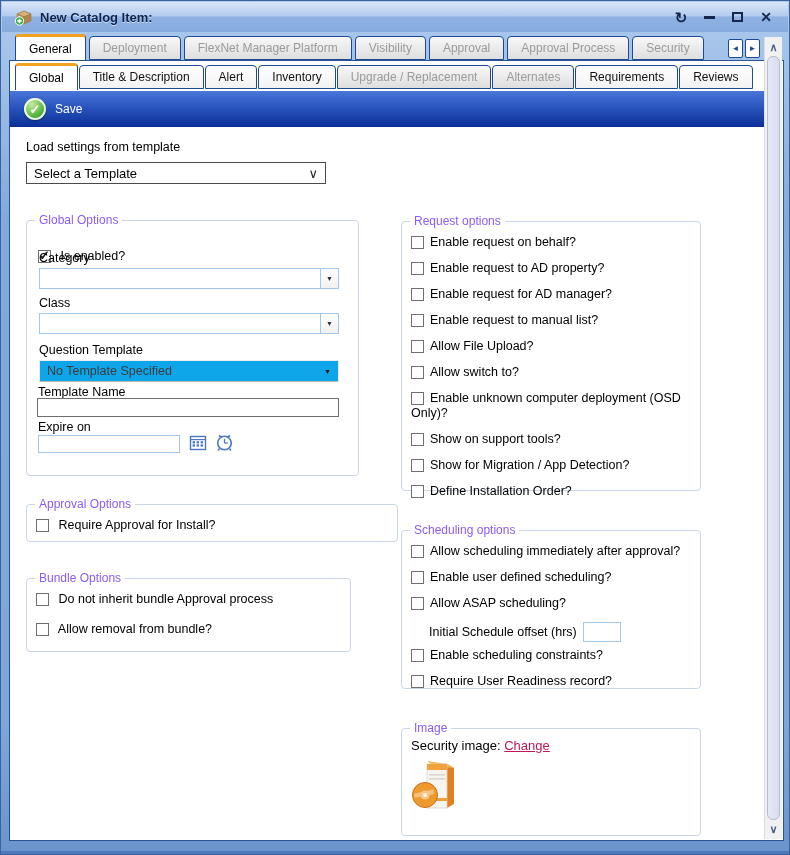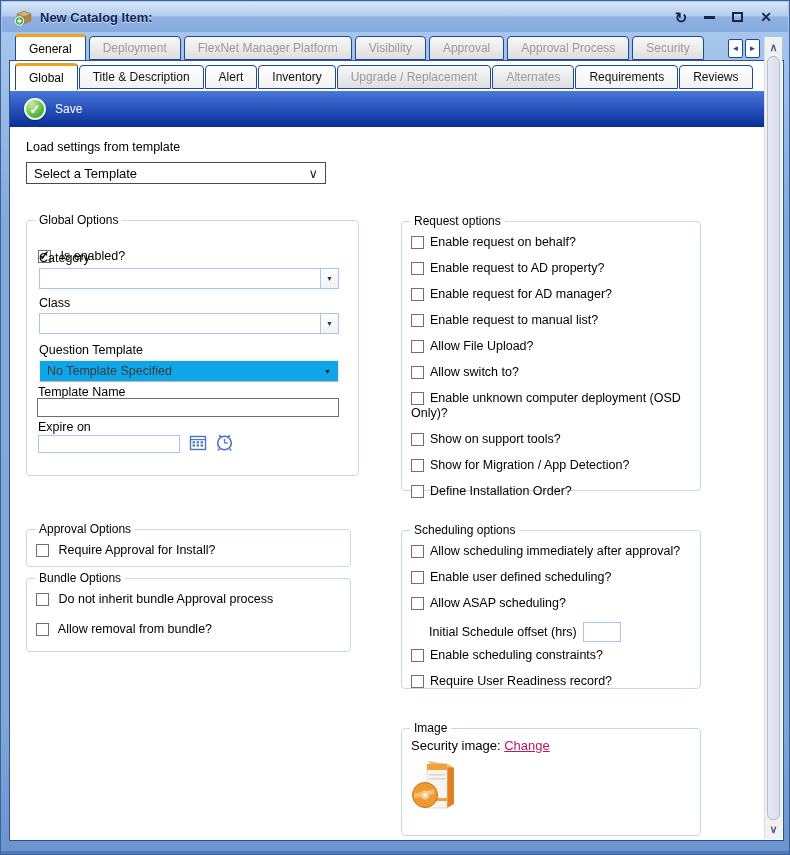--- a/index.html
+++ b/index.html
@@ -53,21 +53,21 @@
   .save-icon { width:22px; height:22px; border-radius:50%;
                background:radial-gradient(circle at 35% 28%, #c8eaa6 0%, #6cc24f 45%, #2a9427 80%, #1d7a1d 100%);
                box-shadow:inset 0 0 0 2px rgba(255,255,255,.85), 0 1px 2px rgba(0,0,0,.4);
                display:flex; align-items:center; justify-content:center;
                color:#fff; font-size:13px; font-weight:bold; }
   .save-label { color:#fff; font-size:12px; }
 
   
   .lbl { position:absolute; font-size:12.5px; color:#000; }
   .fieldset { position:absolute; border:1px solid #cbd7e6; border-radius:4px; background:#fff; }
-  .legend { position:absolute; top:-8px; left:8px; background:#fff; padding:0 4px; font-size:12px; color:#000000; }
+  .legend { position:absolute; top:-8px; left:8px; background:#fff; padding:0 4px; font-size:12px; color:#8b5cf6; }
 
   .tpl-select { position:absolute; left:25px; top:161px; width:300px; height:22px;
                 border:1px solid #4a4a4a; background:#fff; display:flex; align-items:center;
                 padding:0 7px; font-size:13px; color:#000; cursor:pointer; }
   .tpl-select .chev { margin-left:auto; font-size:13px; color:#222; }
 
   .combo { position:absolute; height:21px; border:1px solid #a3c7e8; background:#fff; display:flex; }
   .combo input { flex:1; border:none; outline:none; height:100%; padding:0 4px; font-size:12.5px; }
   .combo .dd { width:18px; border-left:1px solid #a3c7e8; background:linear-gradient(#fff,#f1f1f1);
                display:flex; align-items:center; justify-content:center; font-size:7px; color:#333; cursor:pointer; }
@@ -211,21 +211,21 @@
       <line x1="5" y1="3.5" x2="8" y2="5.5" stroke="#4a76c6" stroke-width="1.6"></line>
       <line x1="16" y1="3.5" x2="13" y2="5.5" stroke="#4a76c6" stroke-width="1.6"></line>
       <circle cx="10.5" cy="11" r="6.8" fill="#fff" stroke="#4a76c6" stroke-width="1.6"></circle>
       <line x1="10.5" y1="11" x2="10.5" y2="6.8" stroke="#4a76c6" stroke-width="1.3"></line>
       <line x1="10.5" y1="11" x2="13.8" y2="11" stroke="#4a76c6" stroke-width="1.3"></line>
       <line x1="5.5" y1="16.5" x2="4" y2="18.5" stroke="#4a76c6" stroke-width="1.4"></line>
       <line x1="15.5" y1="16.5" x2="17" y2="18.5" stroke="#4a76c6" stroke-width="1.4"></line>
     </svg>
   </div>
 
-  <div class="fieldset" style="left:25px; top:503px; width:325px; height:38px;margin-top:25px;">
+  <div class="fieldset" style="left:25px; top:503px; width:372px; height:38px;">
     <span class="legend">Approval Options</span>
     <div class="fs-pad">
       <div class="cbrow">
         <span class="cb"></span>
         <span>Require Approval for Install?</span>
       </div>
     </div>
   </div>
 
   <div class="fieldset" style="left:25px; top:577px; width:325px; height:74px;">

